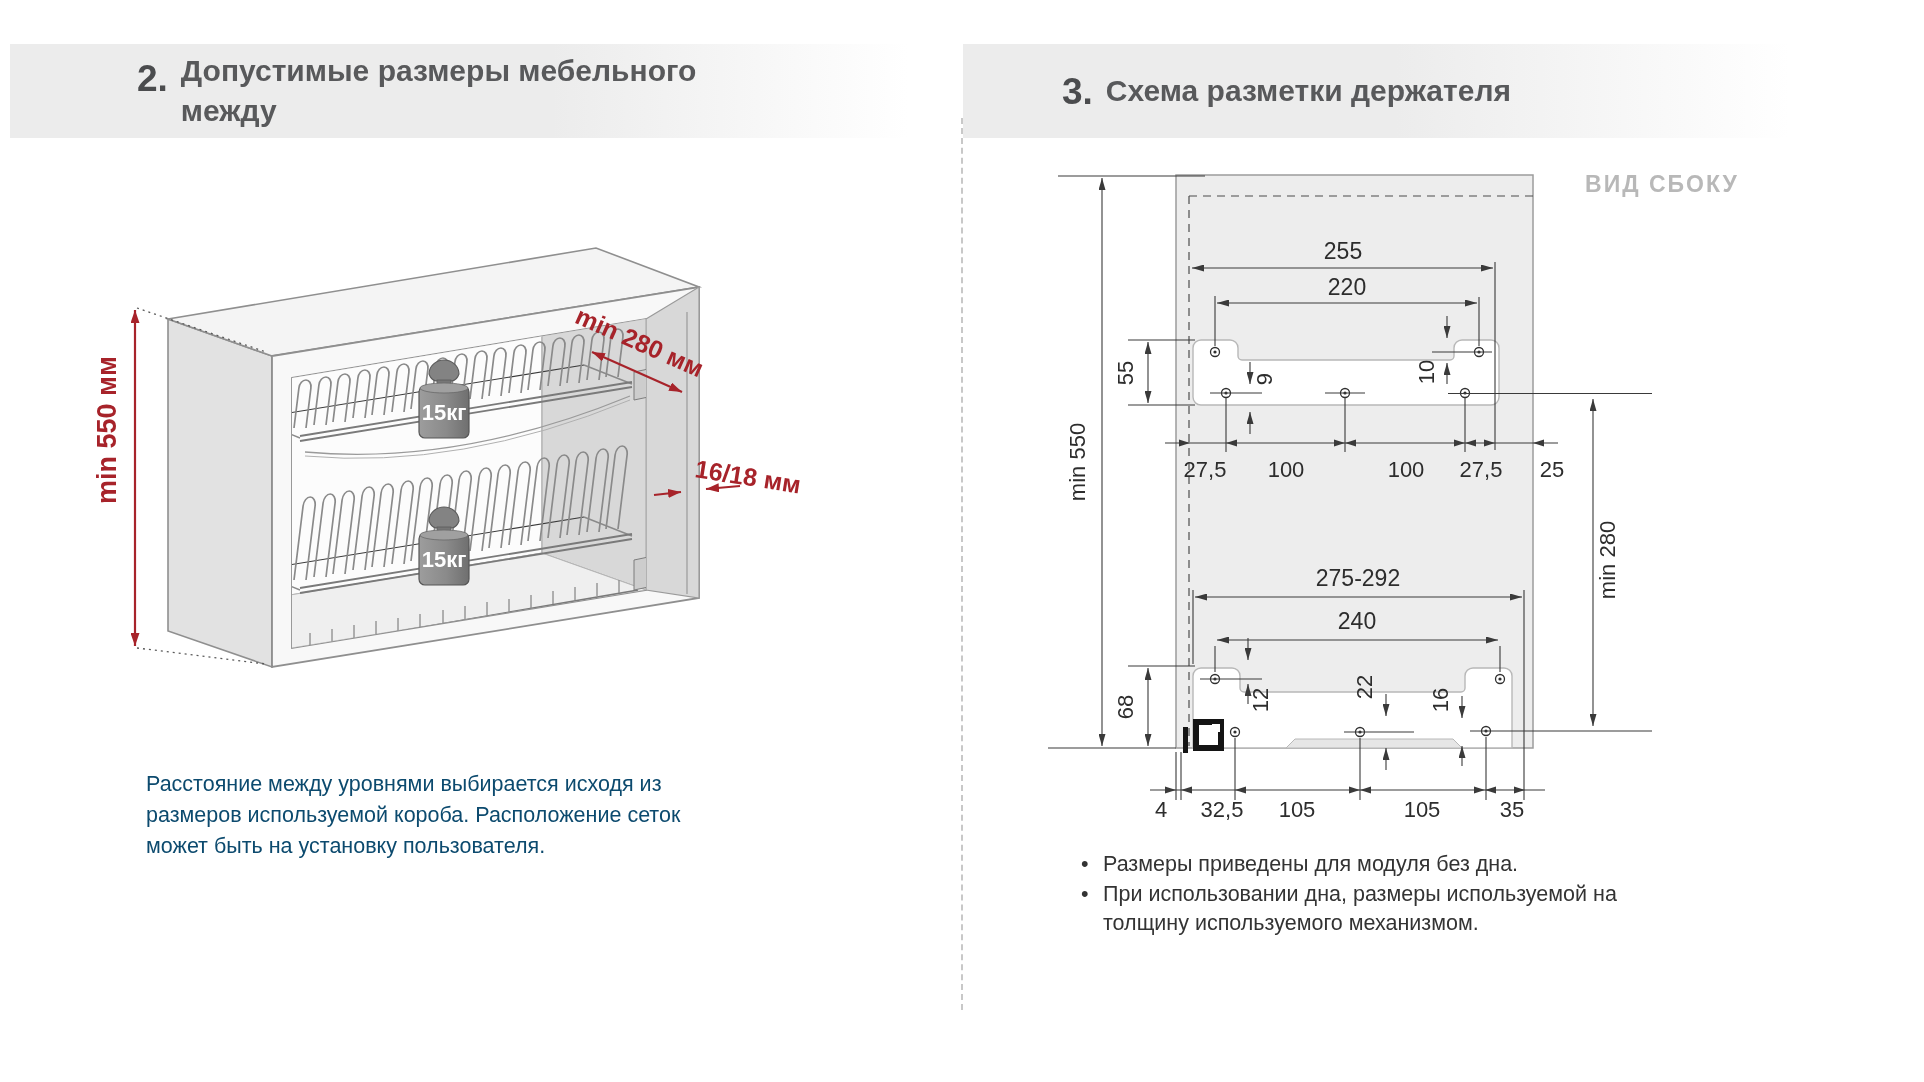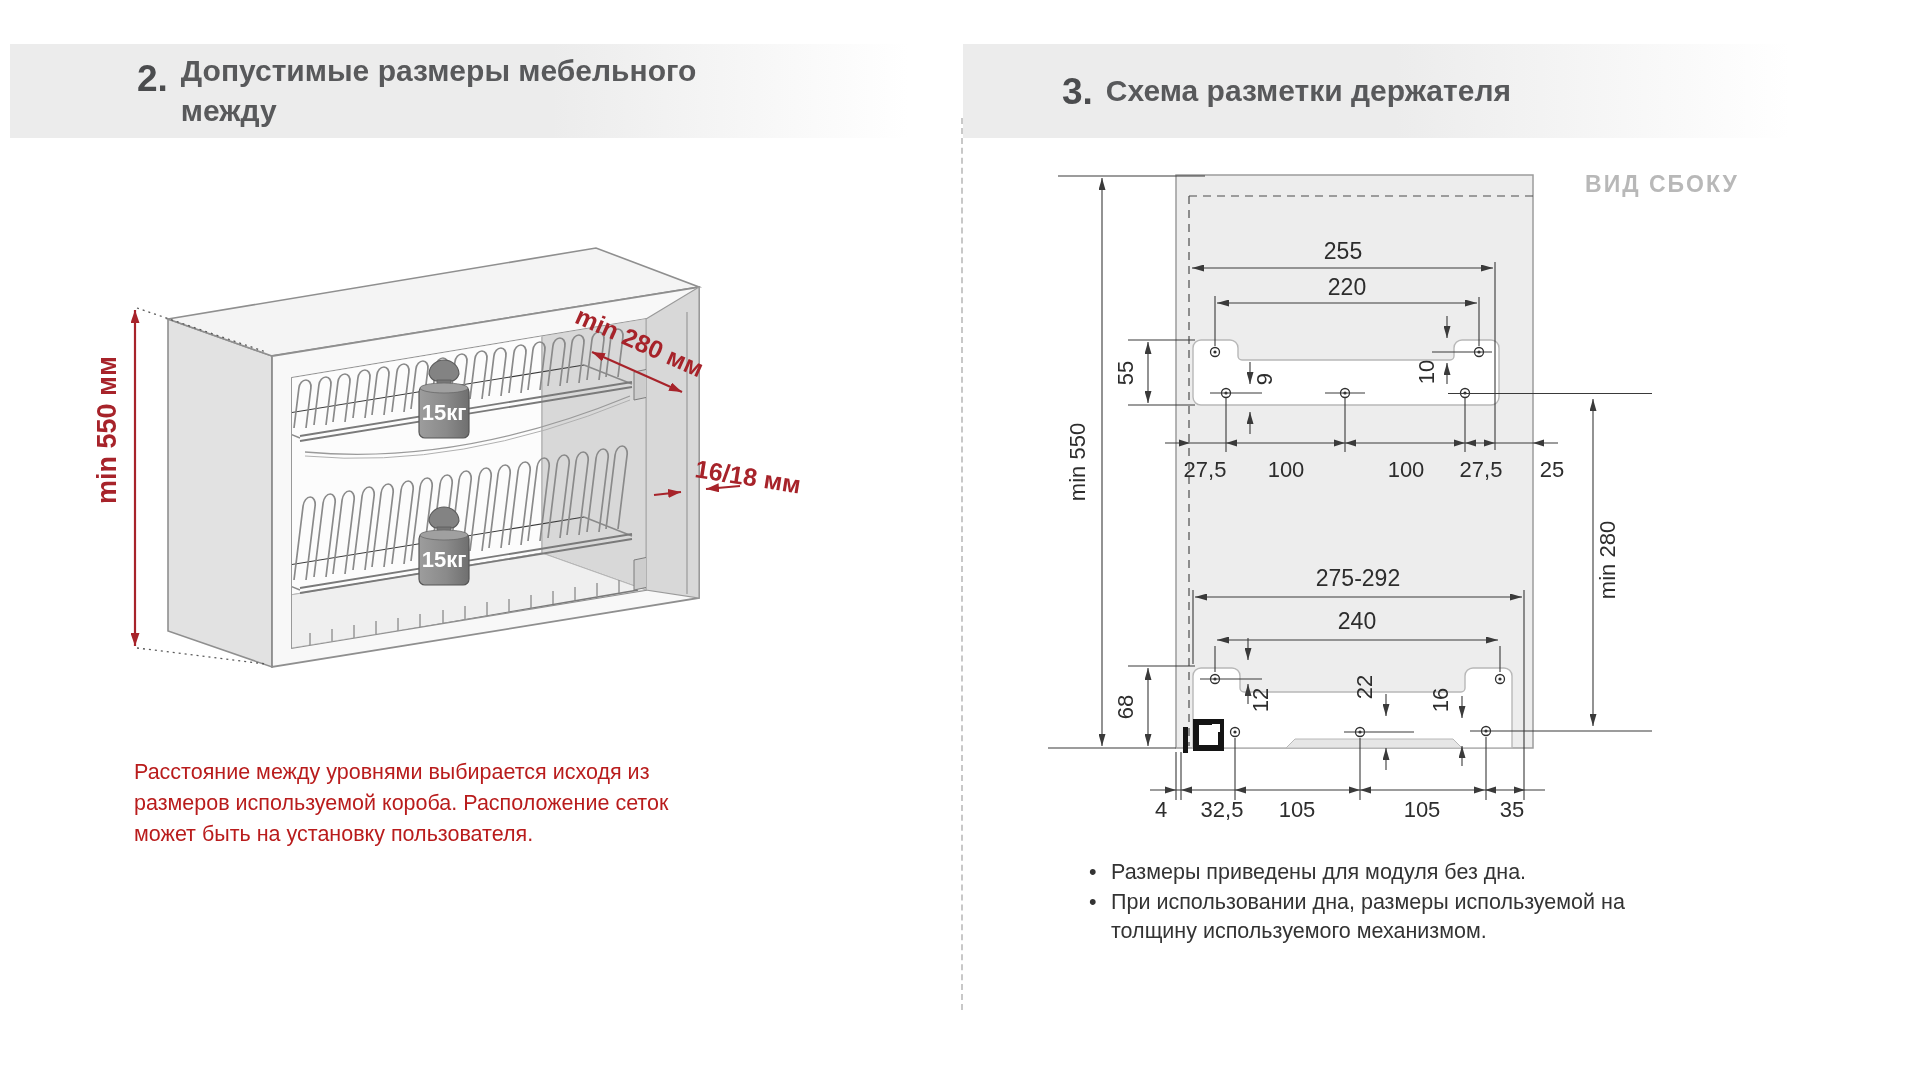--- a/index.html
+++ b/index.html
@@ -8,23 +8,23 @@
   .divider{position:absolute;left:961px;top:118px;height:892px;width:0;
            border-left:2px dashed #c8c8c8;}
   .band{position:absolute;top:44px;height:94px;display:flex;align-items:center;}
   .band-left{left:10px;width:935px;padding-left:127px;box-sizing:border-box;
      background:linear-gradient(90deg,#ececec 0%,#ececec 58%,rgba(236,236,236,0) 96%);}
   .band-right{left:963px;width:961px;padding-left:99px;box-sizing:border-box;
      background:linear-gradient(90deg,#ececec 0%,#ececec 45%,rgba(236,236,236,0) 86%);}
   .sec-num{font-size:37px;font-weight:bold;color:#4b4c4e;margin-right:13px;line-height:1;}
   .band-left .sec-num{align-self:flex-start;margin-top:16px;}
   .sec-title{font-size:30px;font-weight:bold;color:#58595b;line-height:40px;margin:0;}
-  .para{position:absolute;left:134px;top:757px;margin:0;font-size:21.5px;line-height:31px;
-        color:#b91c1c;}
-  .bullets{position:absolute;left:1074px;top:846px;margin:12px;padding:0;list-style:none;
+  .para{position:absolute;left:134px;top:757px;margin:12px;font-size:21.5px;line-height:31px;
+        color:#0c4a6e;}
+  .bullets{position:absolute;left:1074px;top:846px;margin:4px;padding:0;list-style:none;
            font-size:21.5px;line-height:29.5px;color:#333;width:720px;}
   .bullets li{position:relative;padding-left:25px;margin:0;}
   .bullets li::before{content:"\2022";position:absolute;left:3px;top:0;}
   svg{position:absolute;}
   svg text{font-family:"Liberation Sans", sans-serif;}
   .dimtxt{font-size:22px;fill:#2d2d2d;}
   .dimtxt-big{font-size:23px;fill:#2d2d2d;}
   .redtxt{fill:#a7232a;font-weight:bold;}
   .viewlbl{font-size:23px;font-weight:bold;fill:#b8b8b8;letter-spacing:2px;}
   .thin{stroke:#3a3a3a;stroke-width:1.1;fill:none;}

